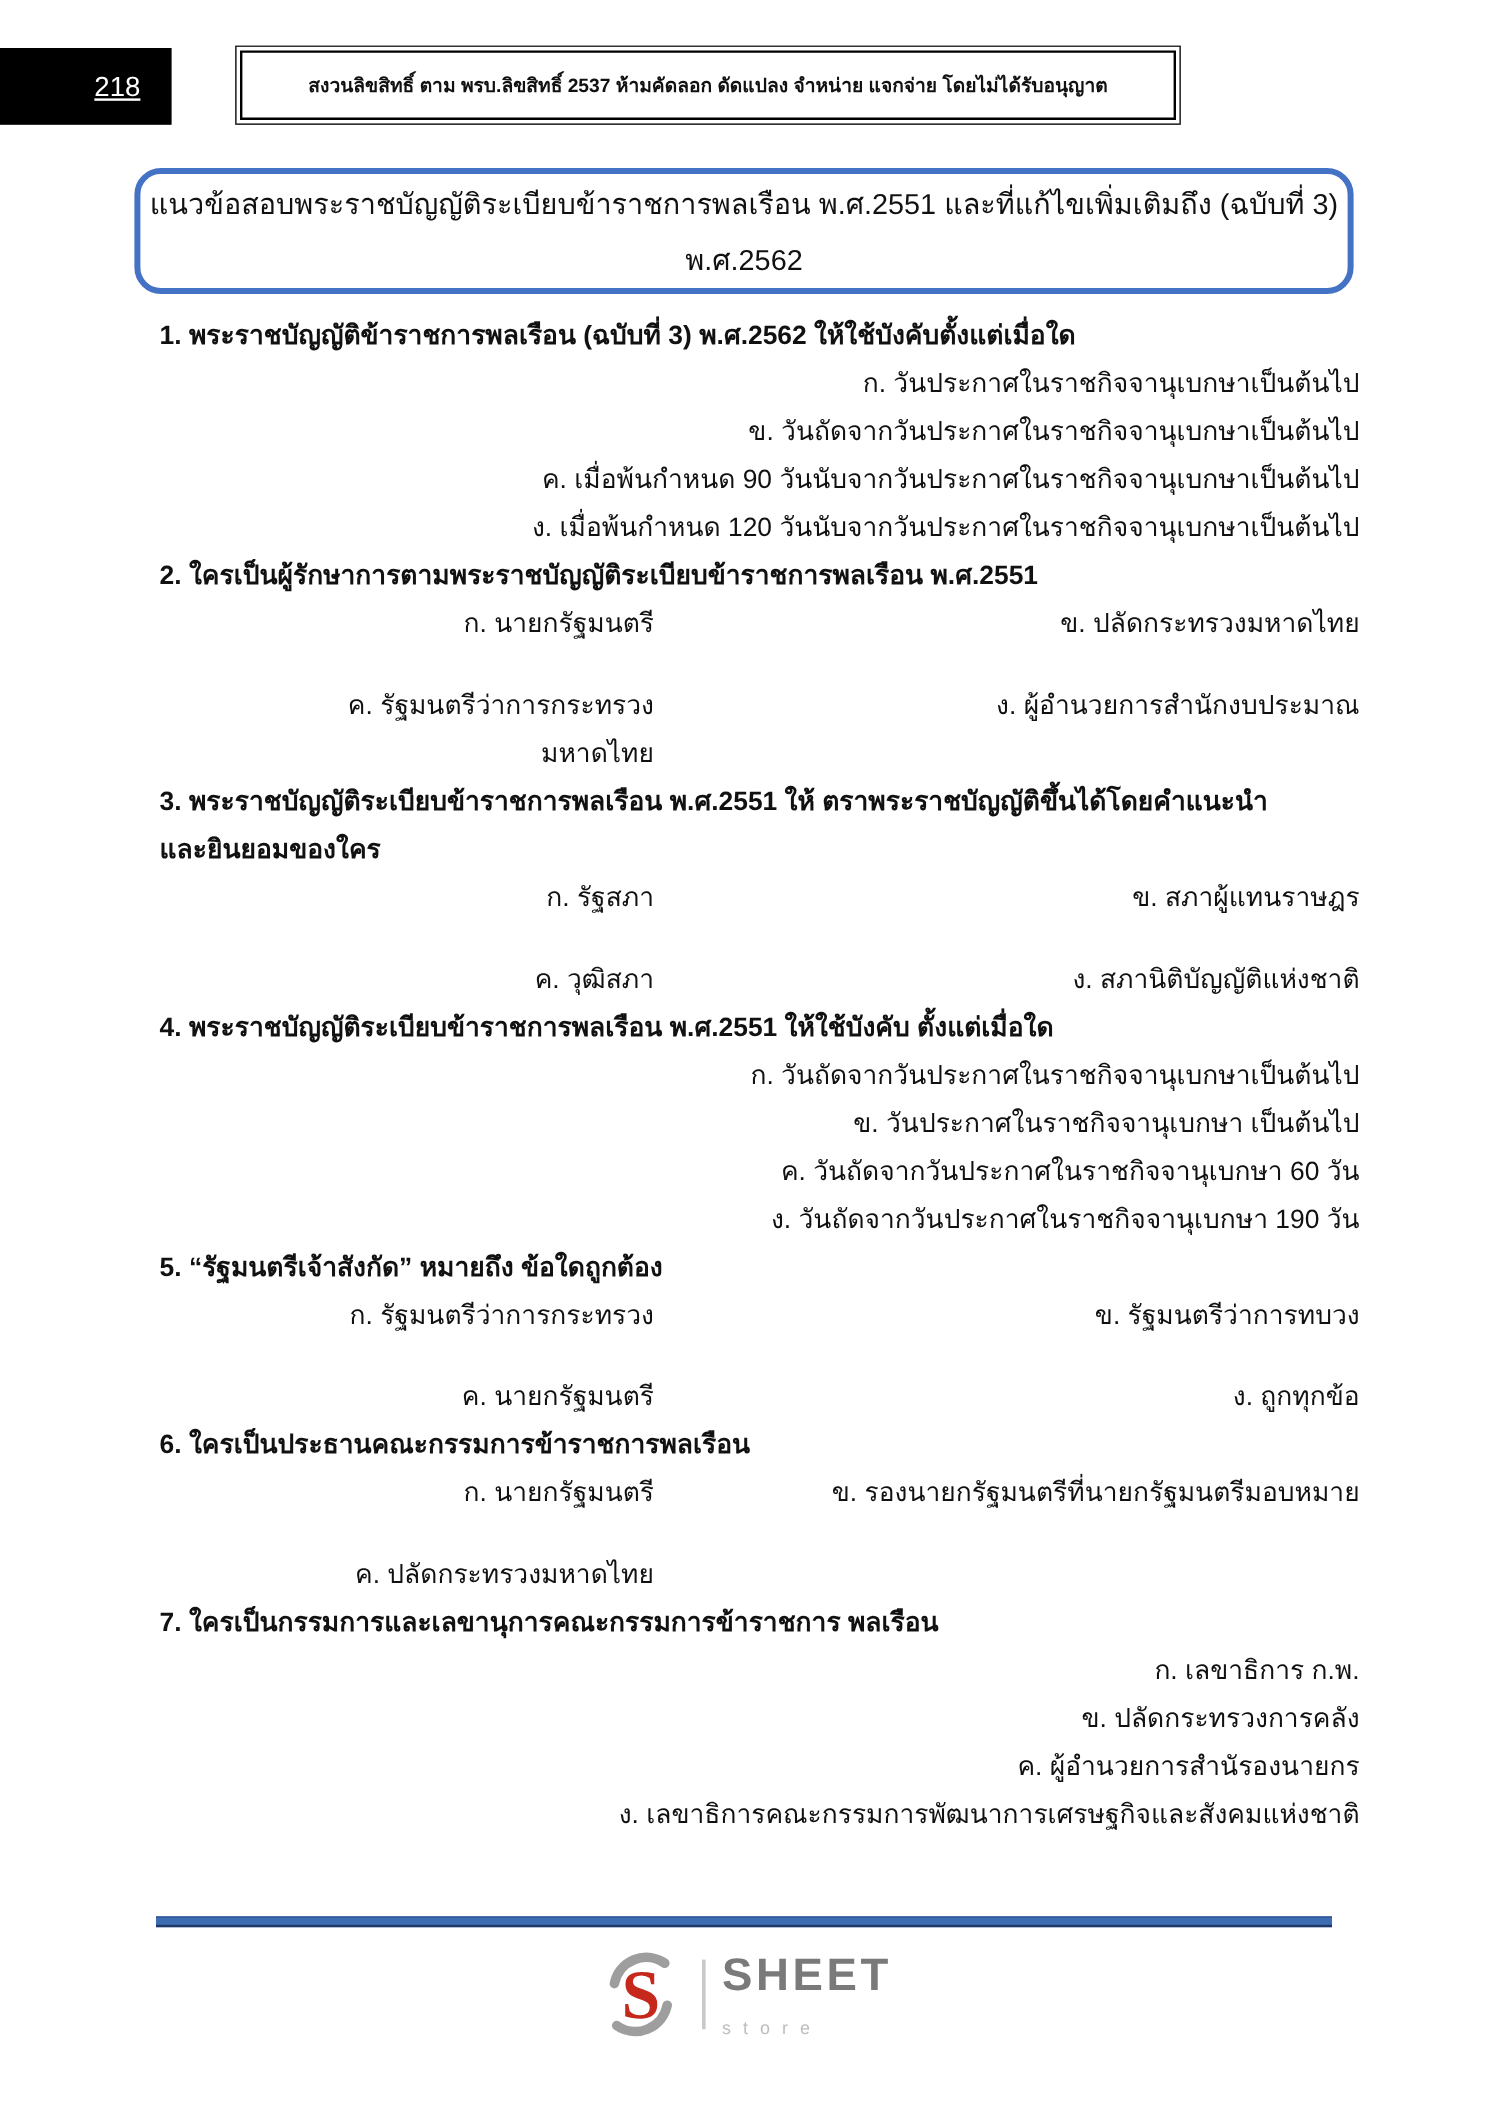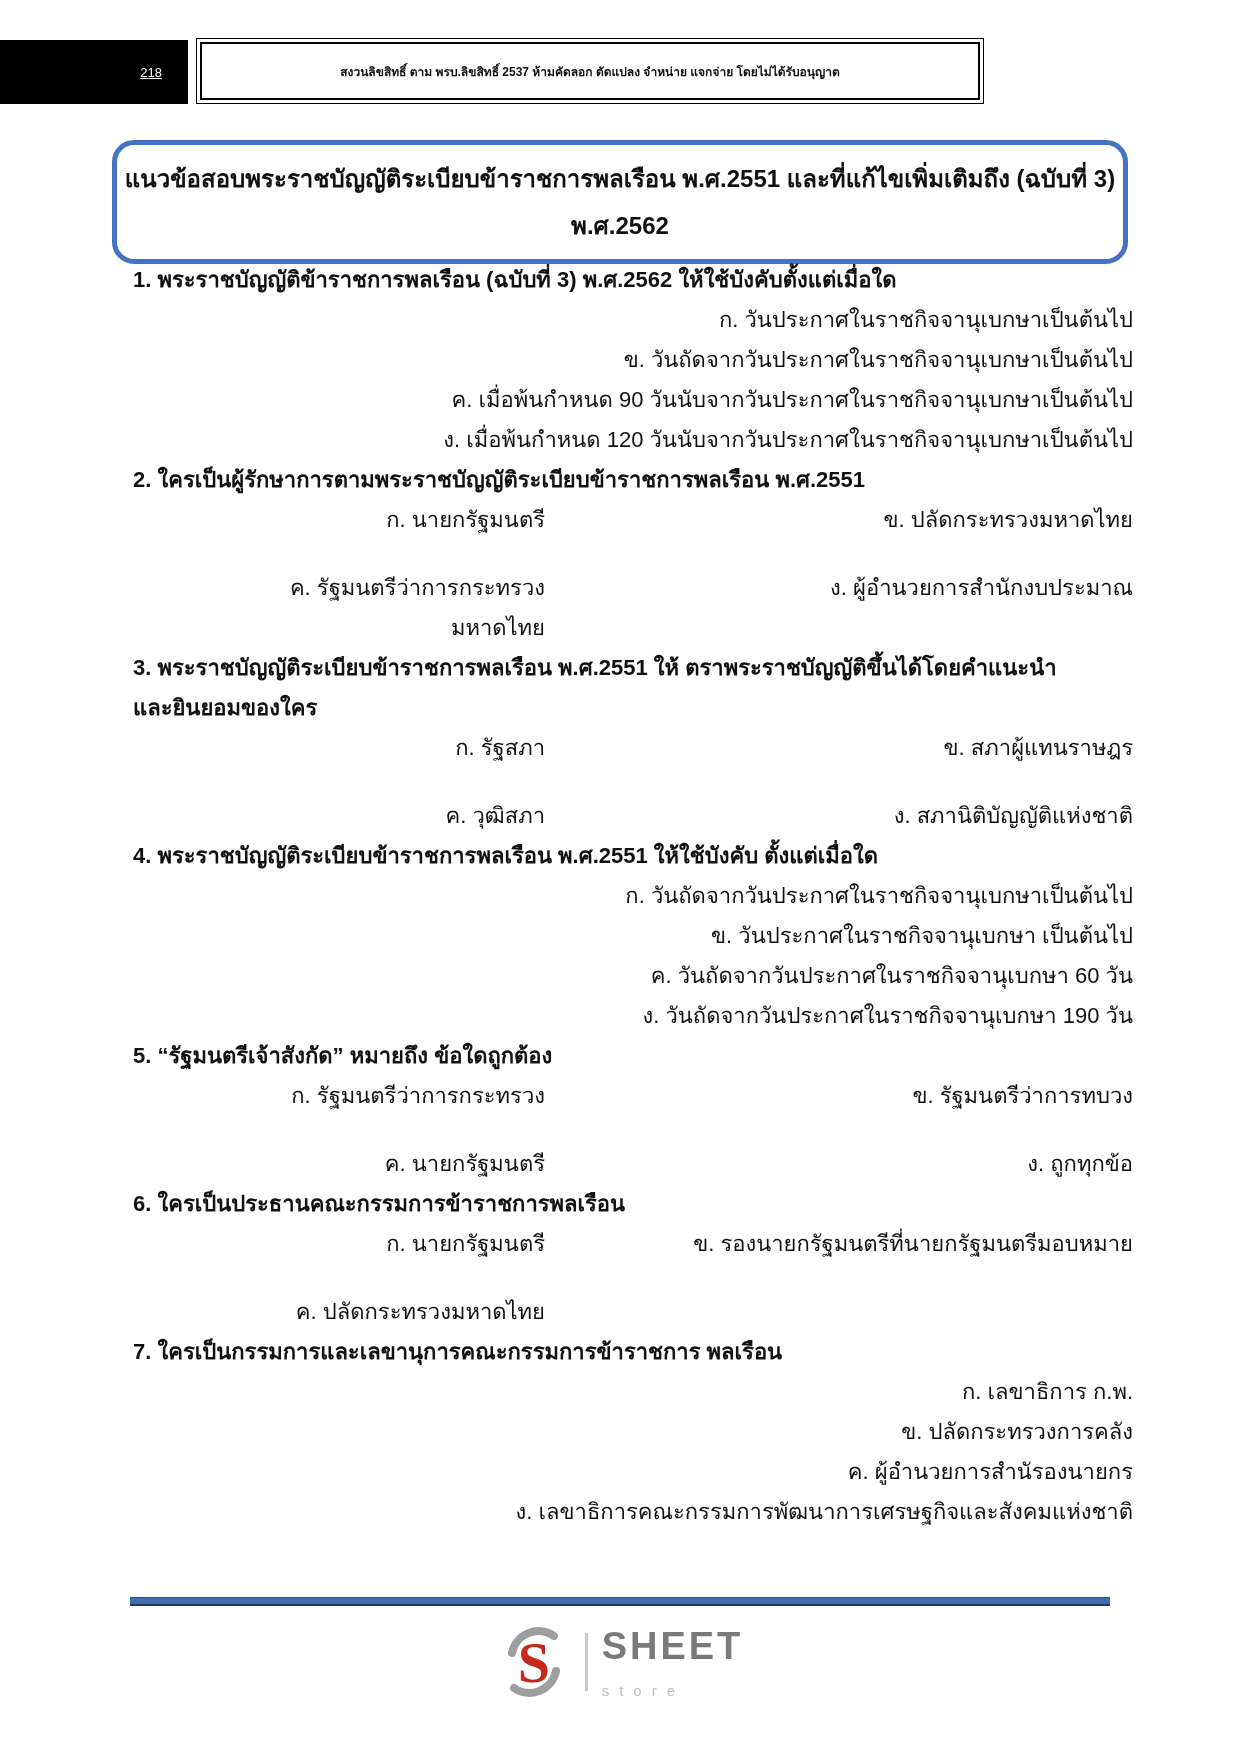--- a/index.html
+++ b/index.html
@@ -9,49 +9,49 @@
     background:#ffffff;
     font-family:"Liberation Sans", sans-serif;
     color:#111111;
     position:relative;
     overflow:hidden;
   }
 
   
   .page-number-box {
     position:absolute; left:0; top:40px;
-    width:188px; height:64px;
+    width:143px; height:64px;
     background:#000000;
     color:#ffffff;
     display:flex; align-items:center; justify-content:flex-end;
     padding-right:26px;
-    font-size:13px;
+    font-size:23px;
     text-decoration:underline;
   }
   .copyright-box {
     position:absolute; left:196px; top:38px;
     width:788px; height:66px;
     border:1px solid #000000;
     box-shadow: inset 0 0 0 3px #ffffff, inset 0 0 0 5px #000000;
     display:flex; align-items:center; justify-content:center;
-    font-size:12px; font-weight:bold;
+    font-size:16px; font-weight:bold;
     padding:0 14px;
     text-align:center;
   }
 
   
   .title-box {
     position:absolute; left:112px; top:140px;
-    width:1016px; height:124px;
+    width:1016px; height:105px;
     border:5px solid #4472C4;
     border-radius:22px;
     display:flex; flex-direction:column;
     align-items:center; justify-content:center;
     gap:8px;
-    font-size:24px; font-weight:bold;
+    font-size:24px; font-weight:normal;
     text-align:center;
     background:#ffffff;
   }
 
   
   .content {
     position:absolute; left:133px; top:260px;
     width:1000px;
     font-size:22px;
   }

